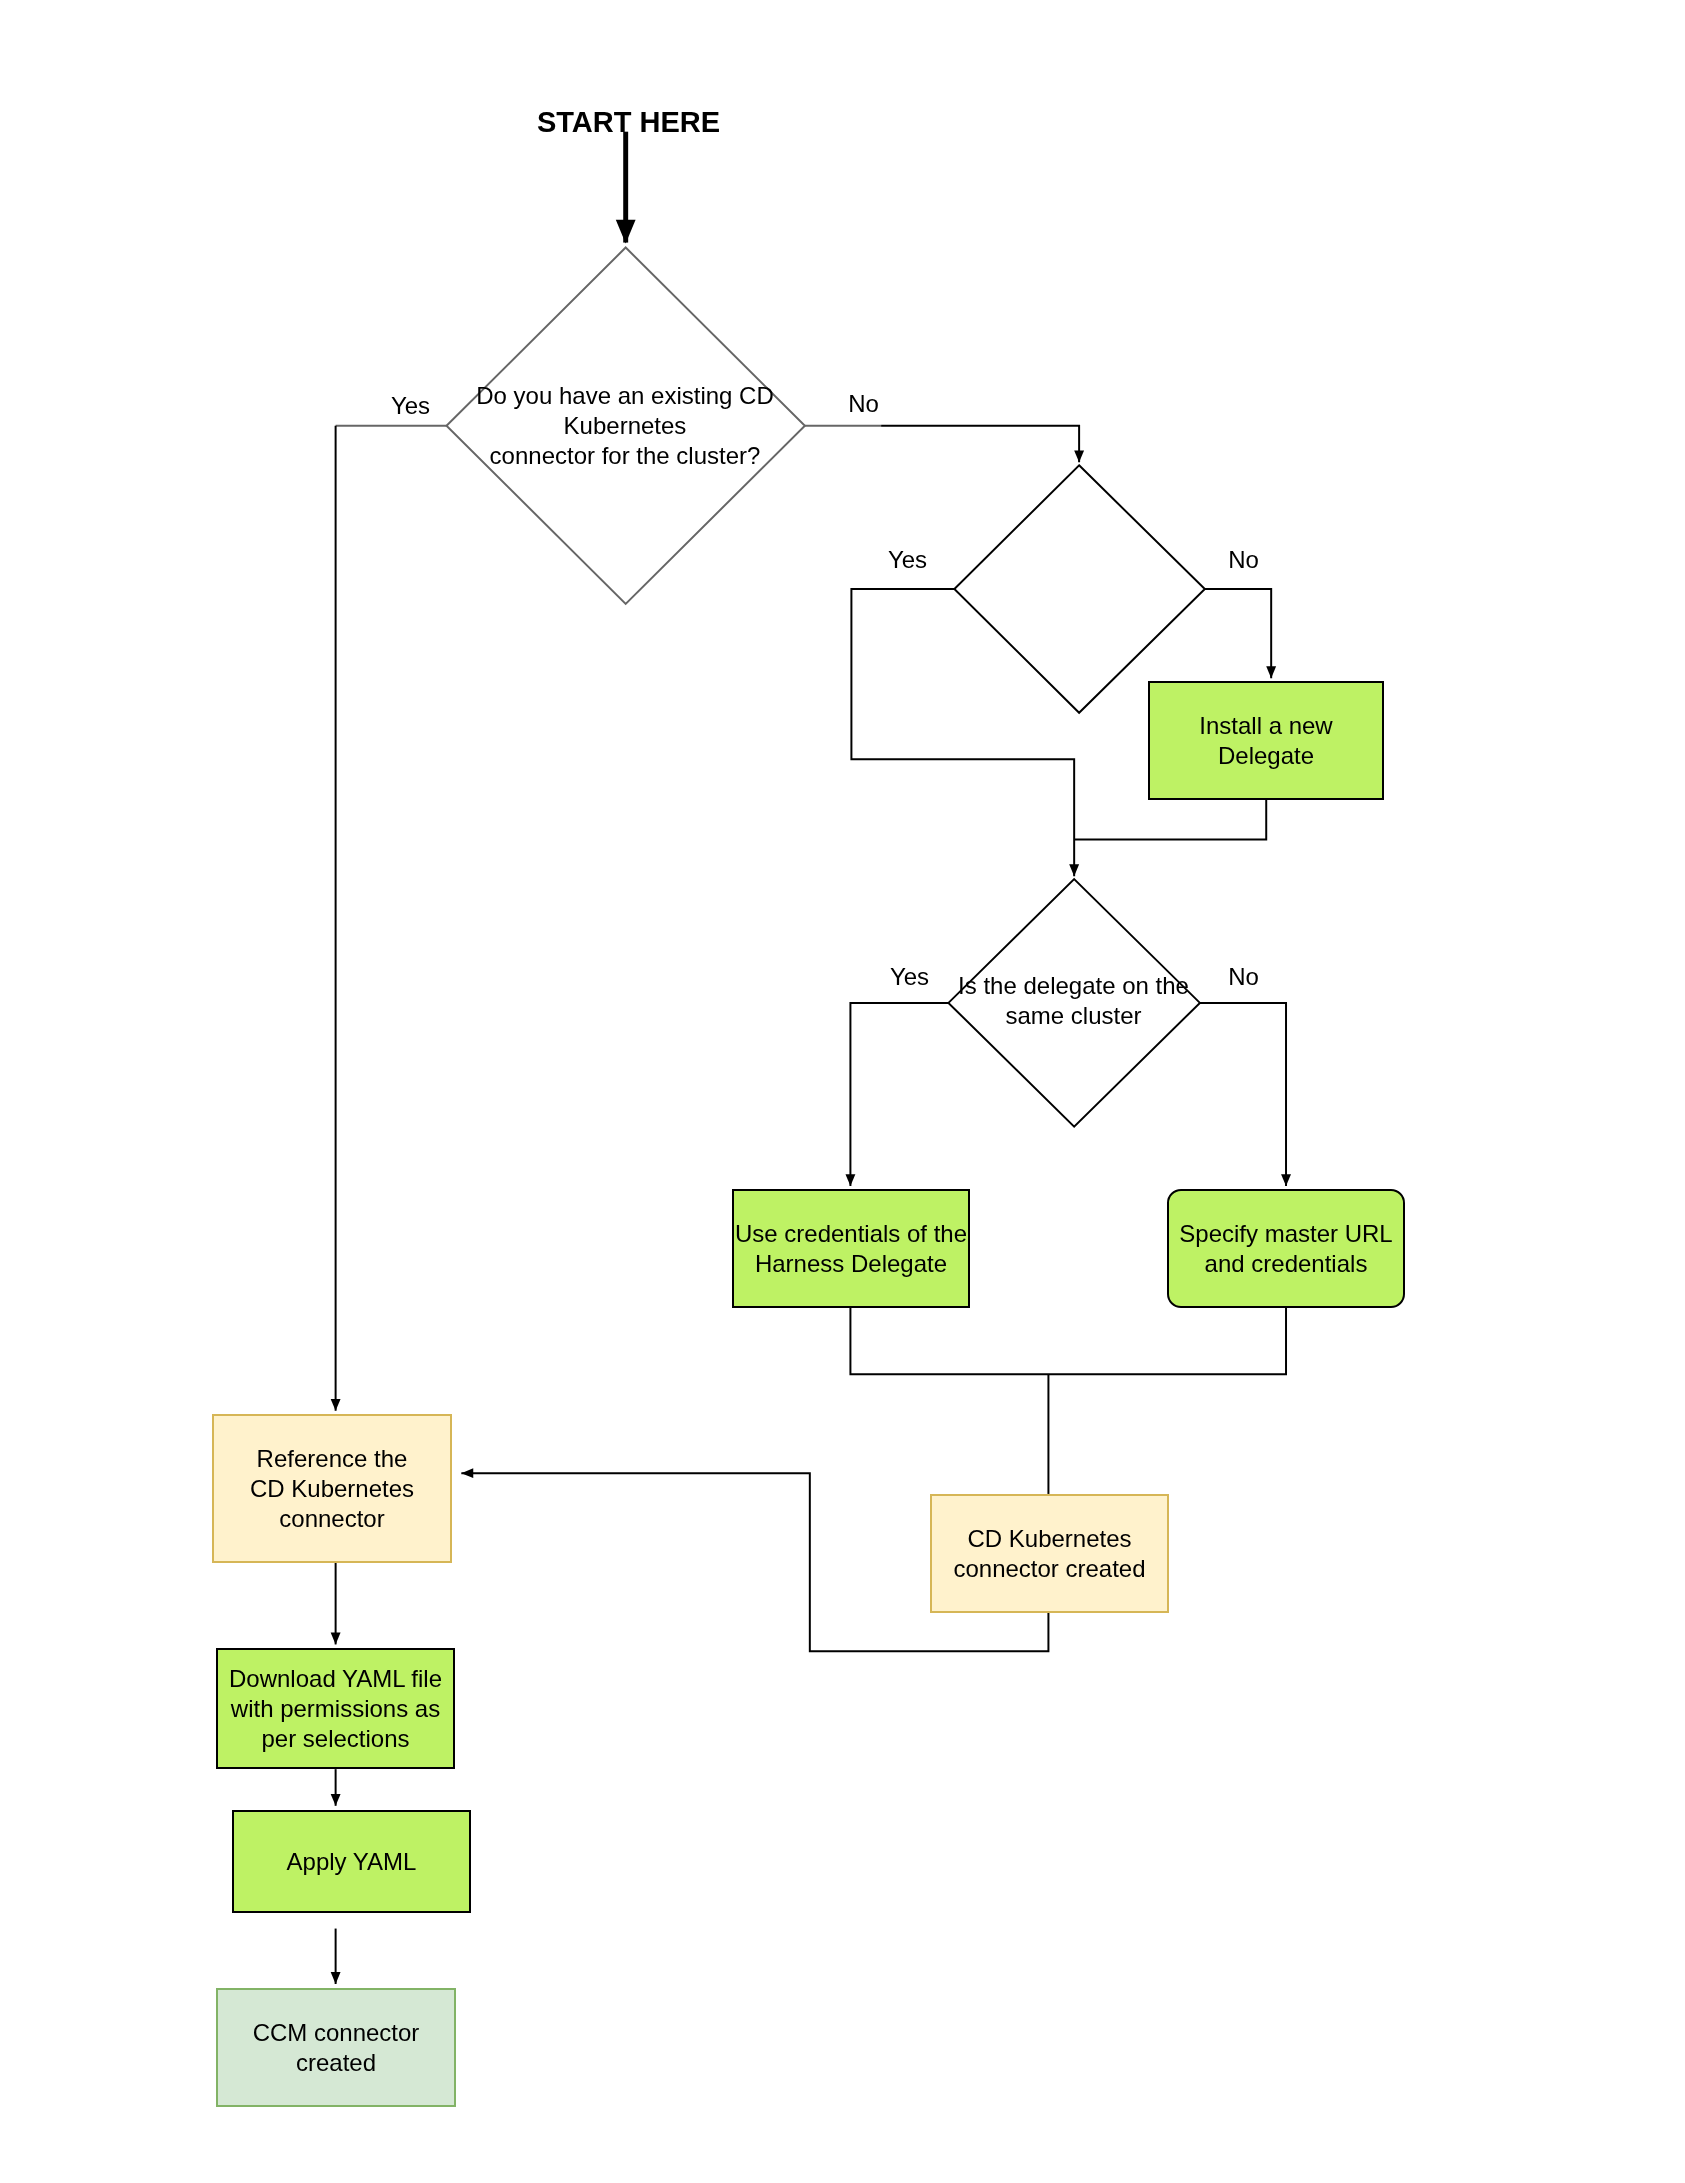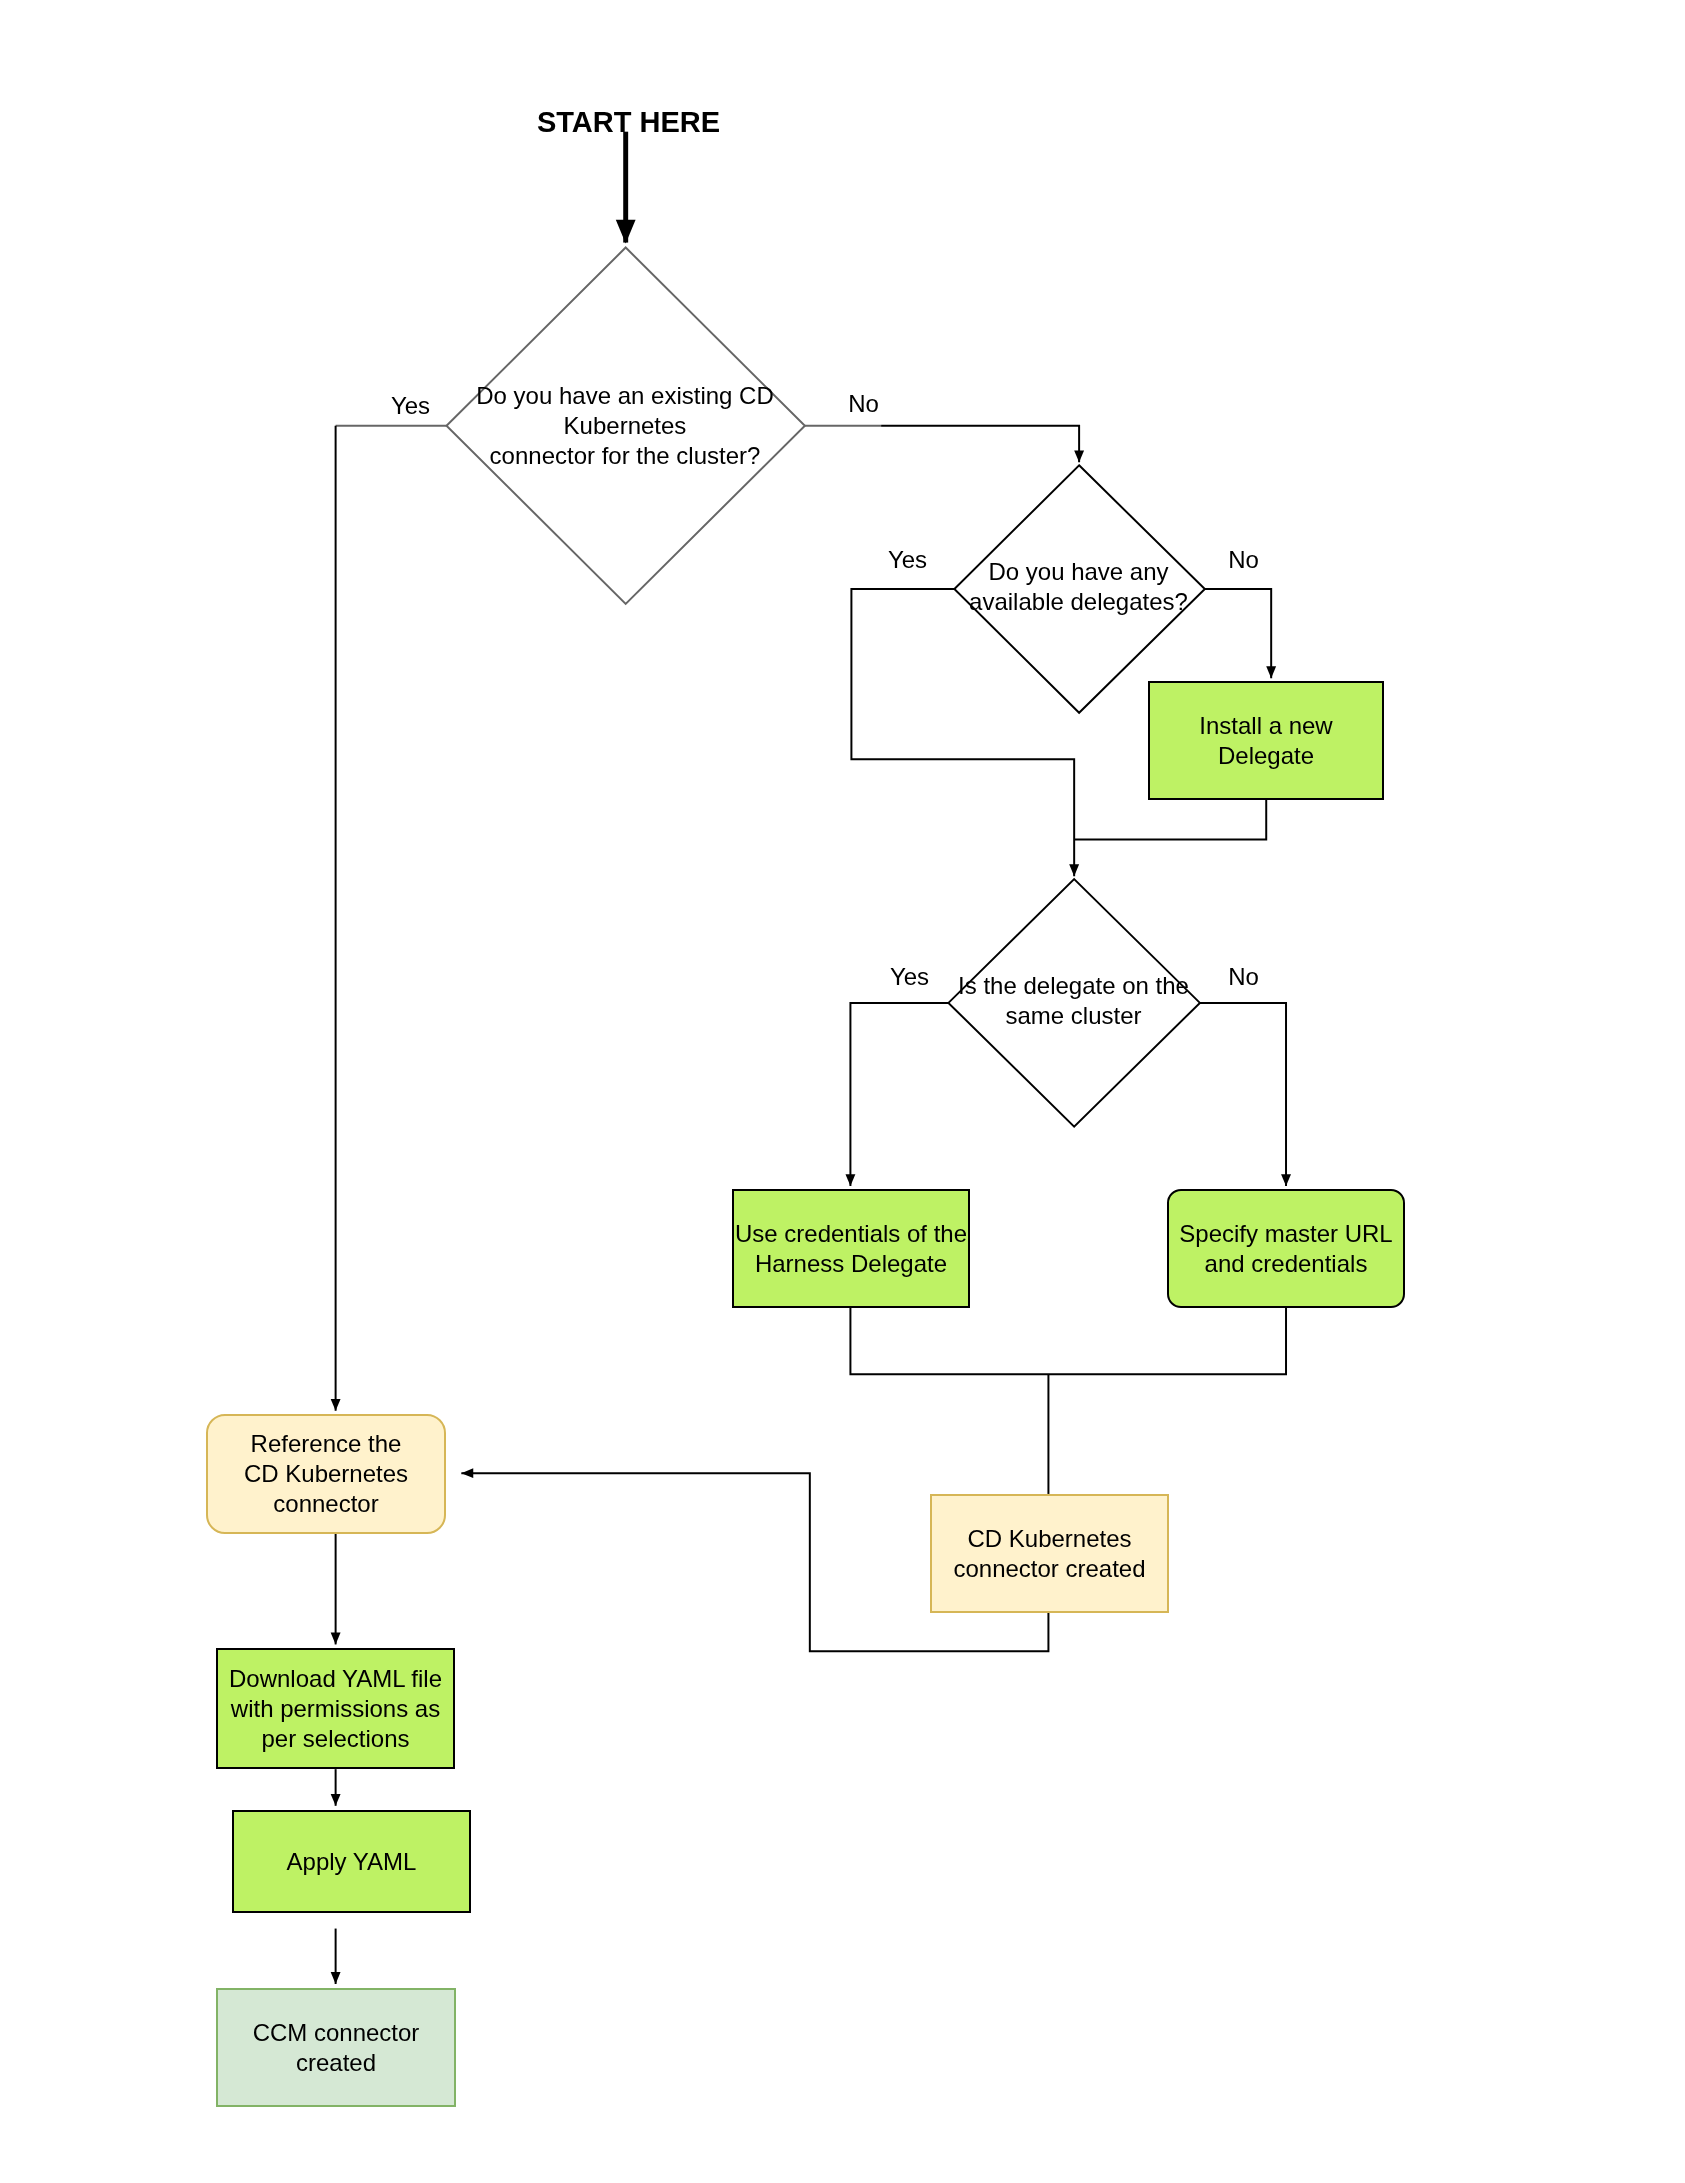--- a/index.html
+++ b/index.html
@@ -114,22 +114,20 @@
     <line x1="339" y1="1549" x2="339" y2="1661" stroke="#000" stroke-width="2" marker-end="url(#arr)"></line>
     <line x1="339" y1="1787" x2="339" y2="1824" stroke="#000" stroke-width="2" marker-end="url(#arr)"></line>
     <line x1="339" y1="1948" x2="339" y2="2004" stroke="#000" stroke-width="2" marker-end="url(#arr)"></line>
   </svg>
 
   <div class="title">START HERE</div>
 
   <div class="dtext" style="left:447px; top:381px; width:356px; height:89px;">Do you have an existing CD
 Kubernetes
 connector for the cluster?</div>
-  <div class="dtext" style="left:950px; top:557px; width:257px; height:59px;">Do you have any
-available delegates?</div>
   <div class="dtext" style="left:945px; top:971px; width:257px; height:59px;">Is the delegate on the
 same cluster</div>
 
   <div class="elabel" style="left:376px; top:392px;">Yes</div>
   <div class="elabel" style="left:829px; top:390px;">No</div>
   <div class="elabel" style="left:873px; top:546px;">Yes</div>
   <div class="elabel" style="left:1209px; top:546px;">No</div>
   <div class="elabel" style="left:875px; top:963px;">Yes</div>
   <div class="elabel" style="left:1209px; top:963px;">No</div>
 
@@ -138,21 +136,21 @@
 
   <div class="node" style="left:732px; top:1189px; width:238px; height:119px;">Use credentials of the
 Harness Delegate</div>
 
   <div class="node" style="left:1167px; top:1189px; width:238px; height:119px;border-radius:14px;">Specify master URL
 and credentials</div>
 
   <div class="node yellow" style="left:930px; top:1494px; width:239px; height:119px;">CD Kubernetes
 connector created</div>
 
-  <div class="node yellow" style="left:206px; top:1414px; width:240px; height:120px;border-radius:19px;">Reference the
+  <div class="node yellow" style="left:212px; top:1414px; width:240px; height:149px;">Reference the
 CD Kubernetes
 connector</div>
 
   <div class="node" style="left:216px; top:1648px; width:239px; height:121px;">Download YAML file
 with permissions as
 per selections</div>
 
   <div class="node" style="left:216px; top:1810px; width:239px; height:103px;margin-left:16px;">Apply YAML</div>
 
   <div class="node green" style="left:216px; top:1988px; width:240px; height:119px;">CCM connector

